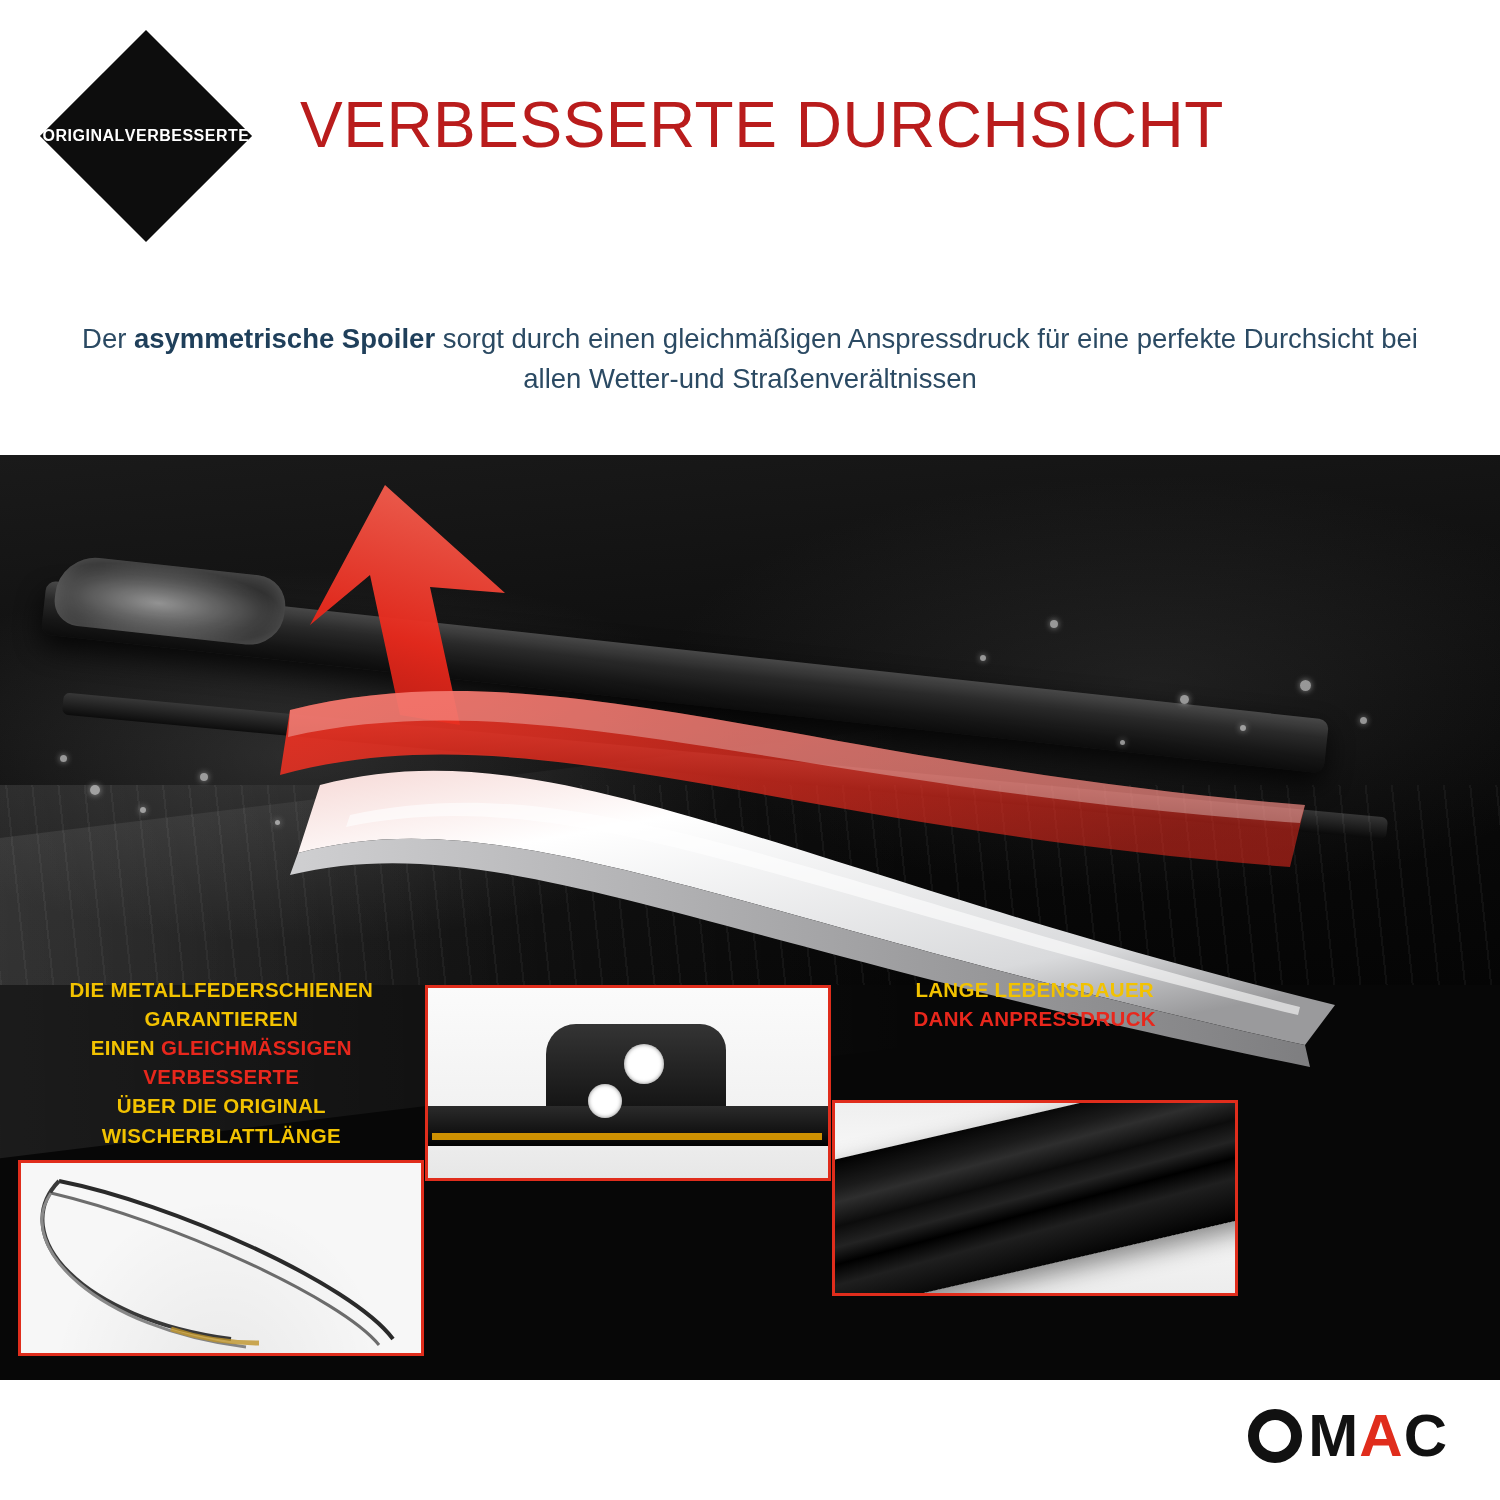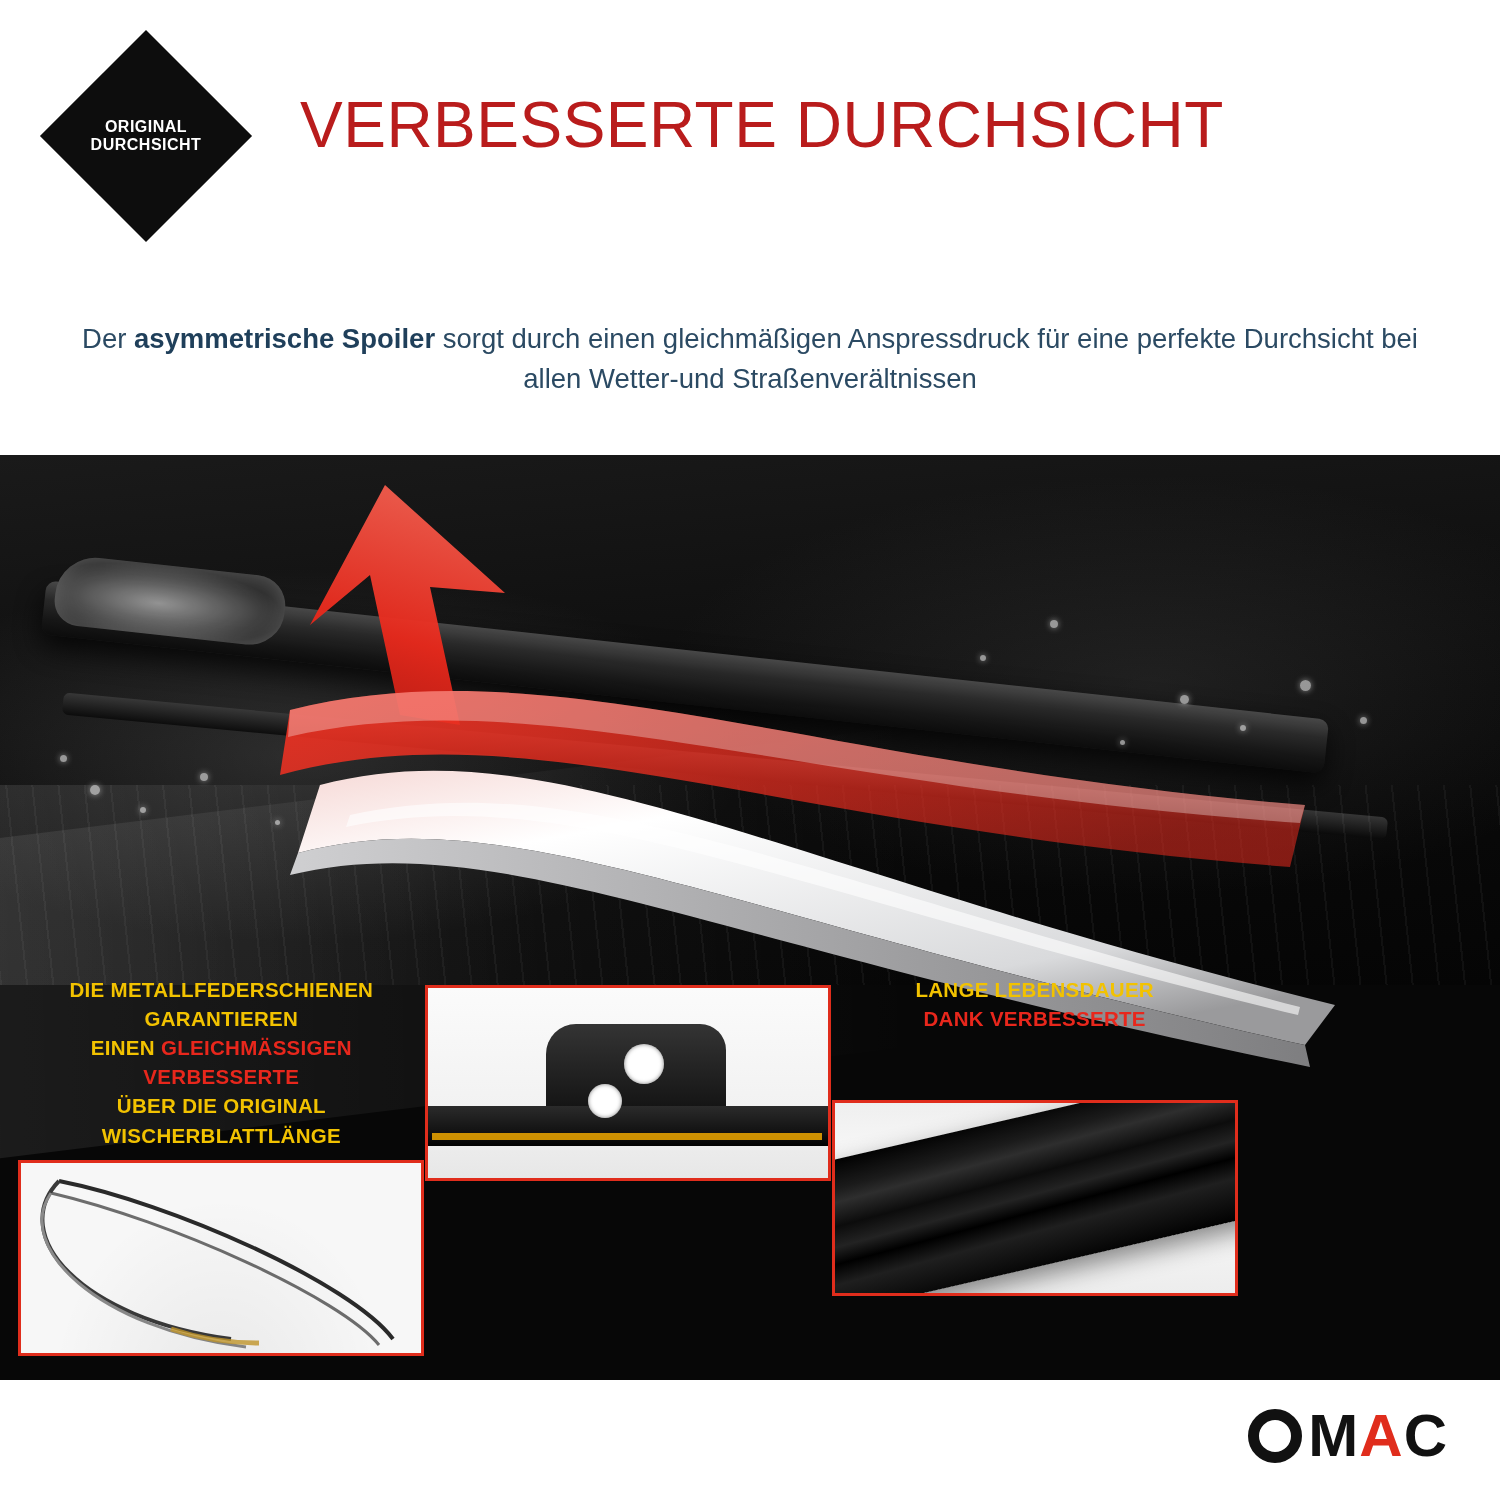--- a/index.html
+++ b/index.html
@@ -40,21 +40,21 @@
     transform: rotate(45deg);
     box-shadow: 0 0 0 1px #0d0d0d;
   }
   .badge-text {
     position: absolute;
     left: 30px;
     top: 30px;
     width: 148px;
     height: 148px;
     display: flex;
-    flex-direction: column;
+    flex-direction: row;
     align-items: center;
     justify-content: center;
     color: #ffffff;
     font-weight: bold;
     letter-spacing: 0.5px;
     line-height: 1.15;
     text-align: center;
     font-size: 16px;
   }
   .badge-text span { display: block; }
@@ -319,21 +319,21 @@
 </style>
 </head>
 <body>
 
 <div class="header">
 
   <div class="badge-wrap">
     <div class="badge"></div>
     <div class="badge-text">
       <span>ORIGINAL</span>
-      <span>DURCHSICHT</span>
+      <span>VERBESSERTE</span>
     </div>
   </div>
 
   <div class="title">VERBESSERTE DURCHSICHT</div>
 </div>
 
 <div class="subtitle">
   <span>Der </span><b>asymmetrische Spoiler</b><span> sorgt durch einen gleichmäßigen Anspressdruck für eine perfekte Durchsicht bei allen Wetter-und Straßenverältnissen</span>
 </div>
 
@@ -430,21 +430,21 @@
           <div class="clip-bar"></div>
           <div class="clip-hole h1"></div>
           <div class="clip-hole h2"></div>
         </div>
       </div>
     </div>
 
     <div class="feature">
       <div class="feature-caption">
         <div class="yellow">LANGE LEBENSDAUER</div>
-        <div class="red">DANK VERBESSERTE</div>
+        <div class="red">DANK ANPRESSDRUCK</div>
       </div>
       <div class="feature-img">
         <div class="rubber">
           <div class="rubber-band"></div>
         </div>
       </div>
     </div>
 
   </div>
 </div>

